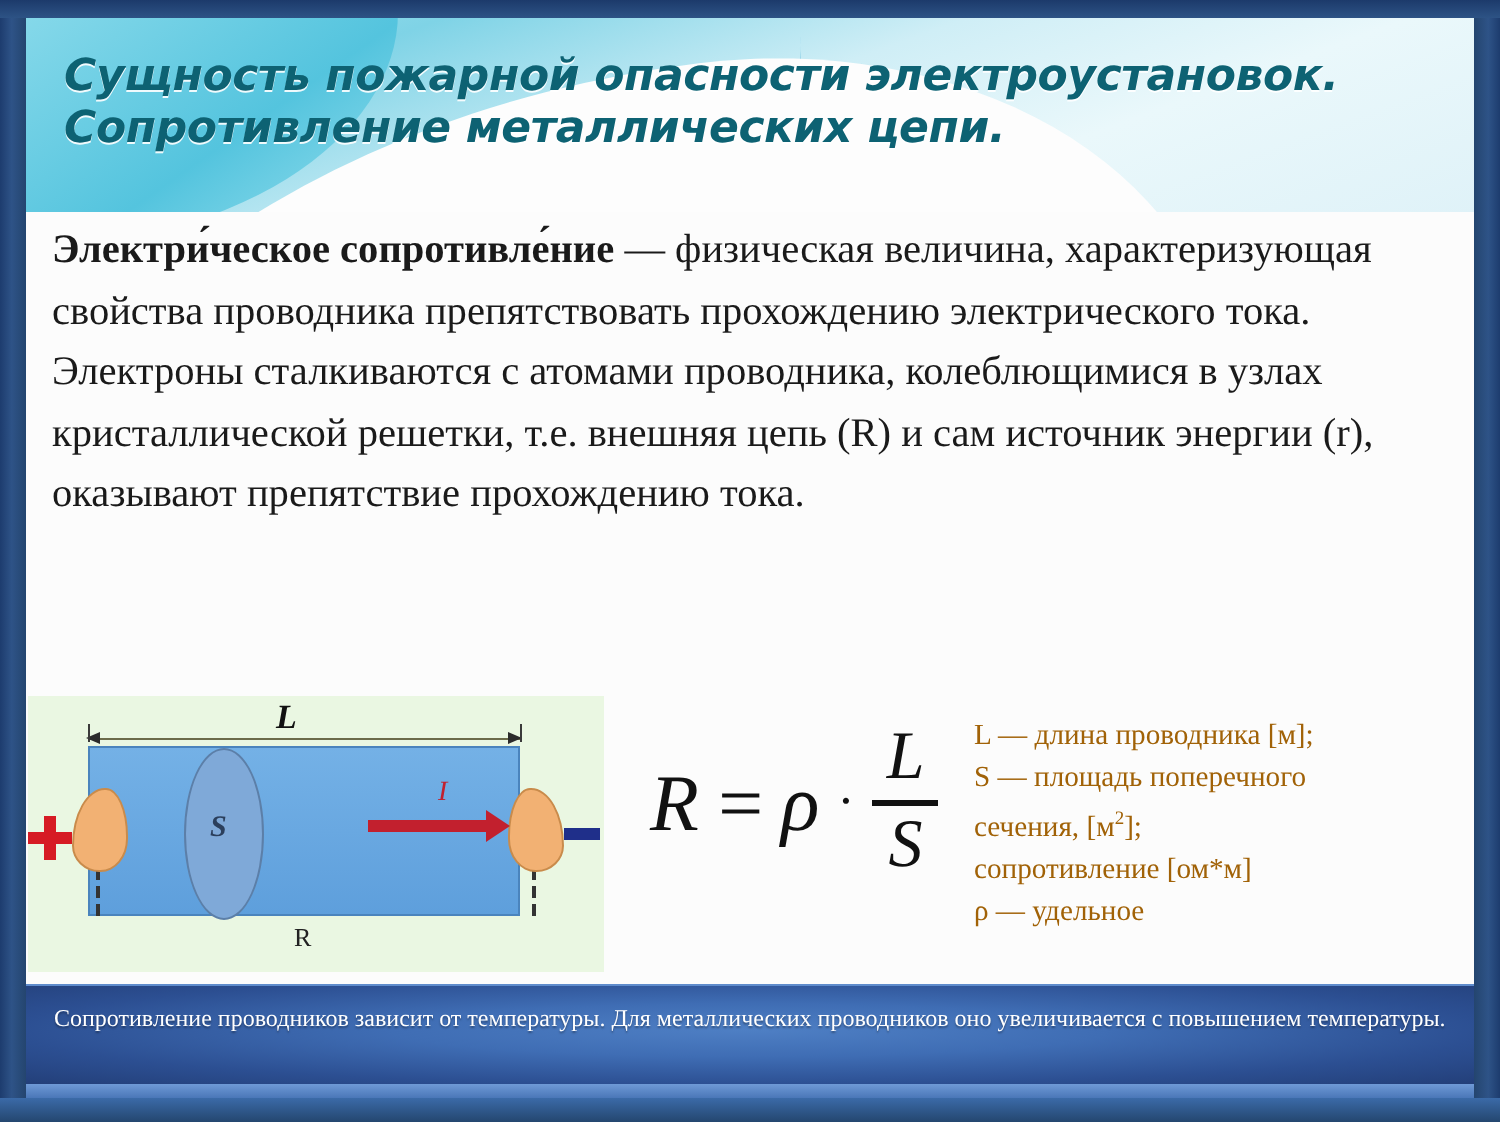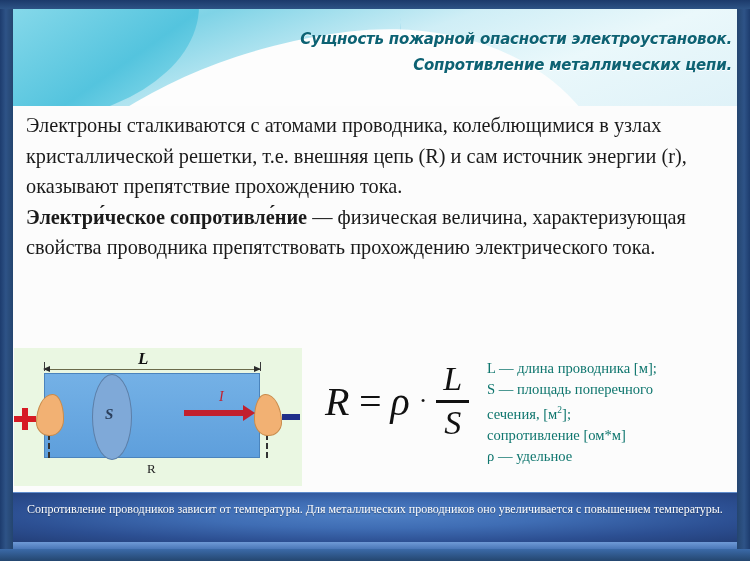--- a/index.html
+++ b/index.html
@@ -66,29 +66,29 @@
     border-radius:0 0 58% 44%;
     transform:rotate(4deg);
   }
   .hdr-left-wedge{
     position:absolute;left:0;top:0;width:190px;height:118px;
     background:linear-gradient(145deg,#87d9ea 0%,#54c4de 55%,#9ee2ef 100%);
     border-radius:0 0 100% 0;
   }
   .title{
     position:absolute;left:0;right:0;top:26px;
-    text-align:right;
+    text-align:left;
     font-family:"DejaVu Sans",sans-serif;
     font-style:italic;font-weight:bold;
-    font-size:15px;line-height:26px;
+    font-size:22px;line-height:26px;
     color:#0d6273;
     letter-spacing:-0.2px;
     text-shadow:0 1px 0 rgba(255,255,255,.9);
     z-index:4;
-    padding:0 18px;
+    padding:0 32px;
   }
   .title .l2{display:block;}
 
   
   .body-text{
     position:absolute;left:26px;right:22px;top:110px;
     font-family:"Liberation Serif",serif;
     font-size:20.3px;line-height:30.5px;
     color:#1a1a1a;
     z-index:2;
@@ -206,21 +206,21 @@
   .frac{display:inline-flex;flex-direction:column;align-items:center;
         font-size:34px;line-height:1.02;}
   .frac .num{padding:0 7px;}
   .frac .bar-f{width:100%;height:3px;background:#111;margin:3px 0;}
   .frac .den{padding:0 7px;}
 
   
   .legend{
     position:absolute;left:487px;right:20px;top:358px;
     font-family:"Liberation Serif",serif;
-    font-size:14.6px;line-height:21px;color:#0f766e;
+    font-size:14.6px;line-height:21px;color:#a16207;
     z-index:2;
   }
   .legend div{white-space:normal;}
   .legend sup{font-size:9.5px;vertical-align:super;}
 
   
   .banner{
     position:absolute;left:13px;right:13px;top:492px;height:50px;
     background:radial-gradient(ellipse at 50% 45%, #4e7fc4 0%, #3f6db4 35%, #2c4f92 72%, #233f79 100%);
     box-sizing:border-box;
@@ -257,22 +257,22 @@
     <div class="hdr-swoosh-b2"></div>
     <div class="hdr-swoosh-b3"></div>
     <div class="hdr-swoosh-white"></div>
   </div>
   <div class="title">
     <span class="l1">Сущность пожарной опасности электроустановок.</span>
     <span class="l2">Сопротивление металлических цепи.</span>
   </div>
 
   <div class="body-text">
+    <p><b>Электри́ческое сопротивле́ние</b><span> — физическая величина, характеризующая свойства проводника препятствовать прохождению электрического тока.</span></p>
     <p>Электроны сталкиваются с атомами проводника, колеблющимися в узлах кристаллической решетки, т.е. внешняя цепь (R) и сам источник энергии (r), оказывают препятствие прохождению тока.</p>
-    <p><b>Электри́ческое сопротивле́ние</b><span> — физическая величина, характеризующая свойства проводника препятствовать прохождению электрического тока.</span></p>
   </div>
 
   <div class="diagram">
     <div class="dim-line"></div>
     <div class="tick-l"></div>
     <div class="tick-r"></div>
     <div class="lbl-L">L</div>
 
     <div class="bar">
       <div class="bar-inner"></div>

